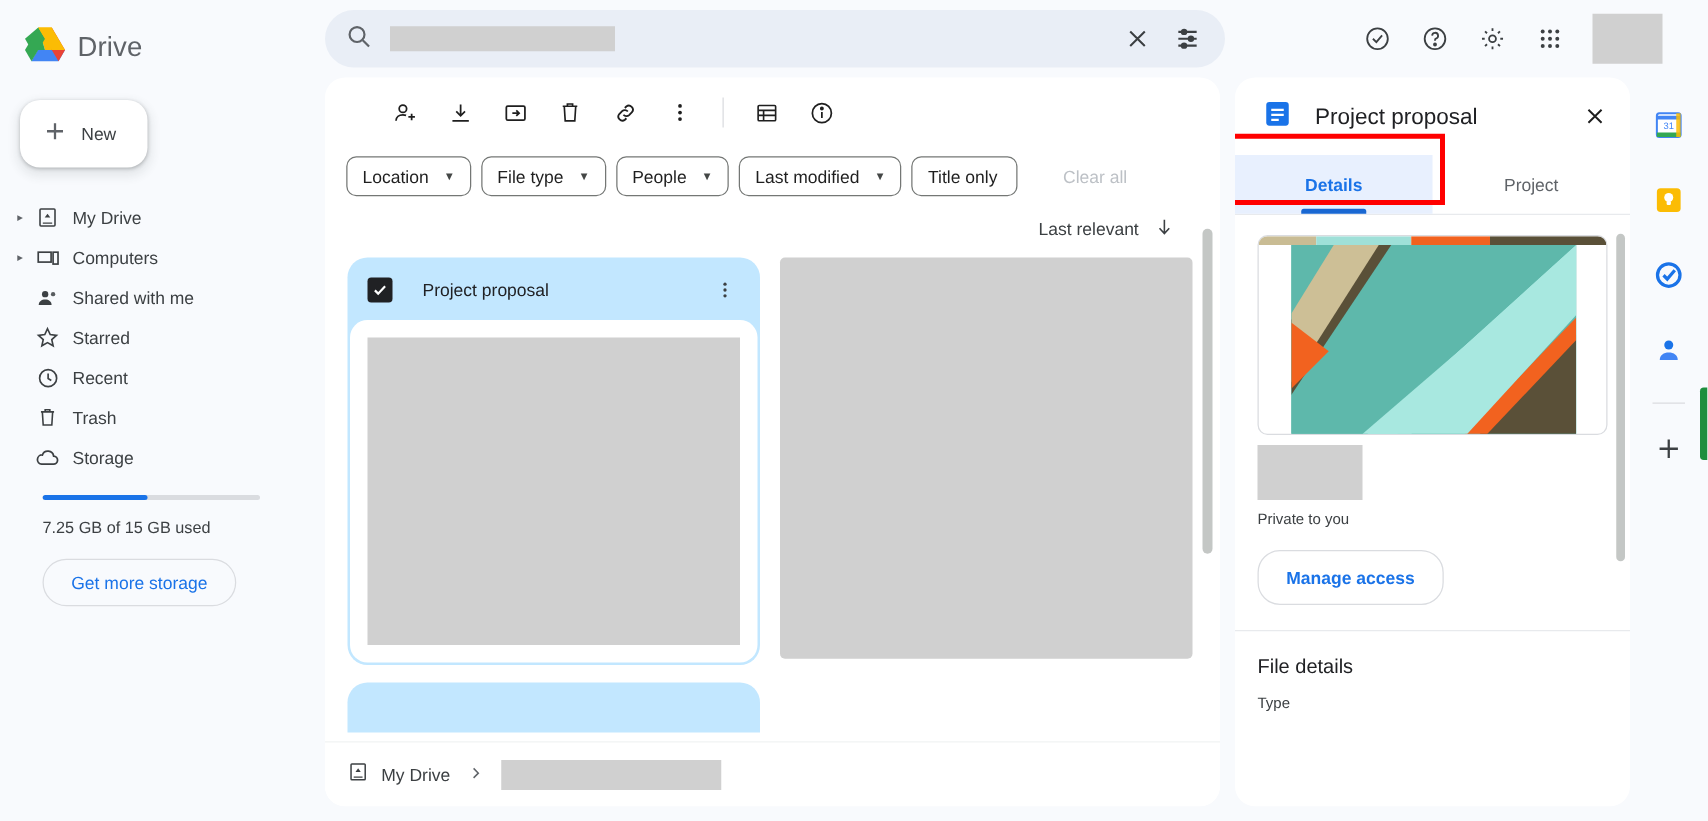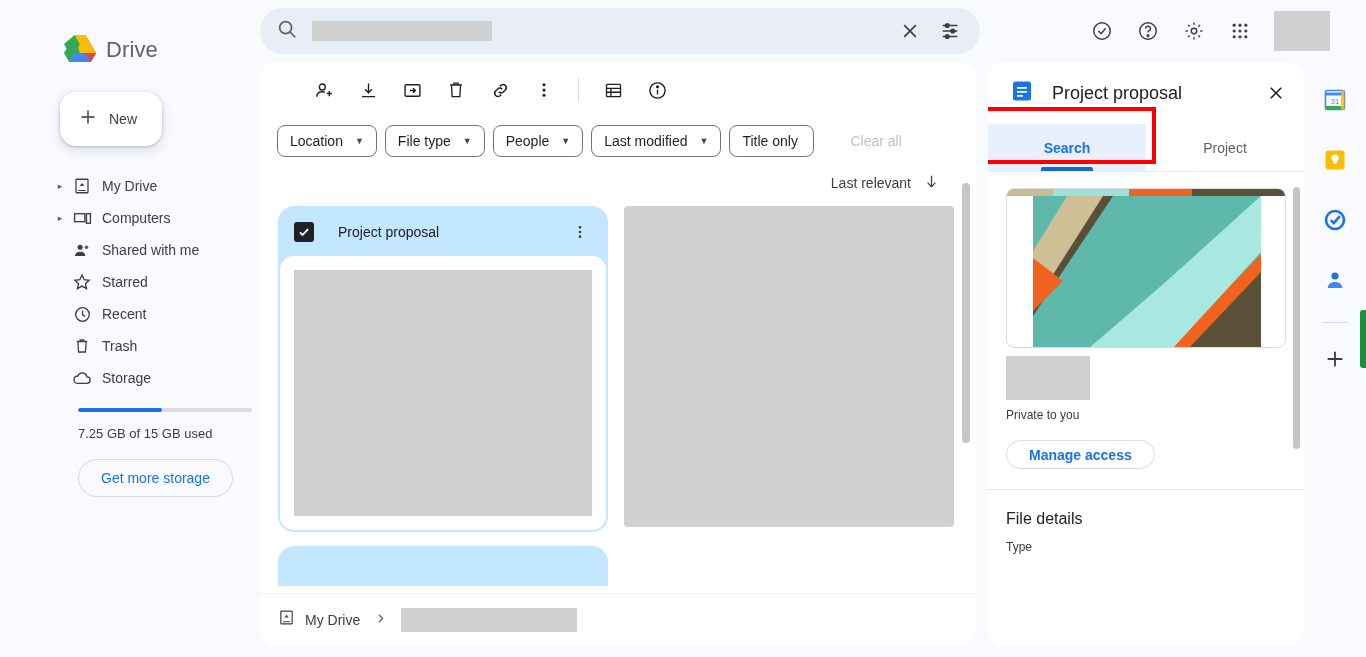--- a/index.html
+++ b/index.html
@@ -5,21 +5,21 @@
   * { box-sizing: border-box; margin: 0; padding: 0; }
   html, body {
     width: 1366px; height: 657px;
     font-family: "Liberation Sans", sans-serif;
     background: #f8fafd;
     overflow: hidden;
   }
   .app { position: relative; width: 1366px; height: 657px; }
 
   
-  .leftbar { position: absolute; left: 0; top: 12px; width: 256px; height: 485px; background: #f8fafd; padding-left: 44px; }
+  .leftbar { position: absolute; left: 0; top: 0; width: 256px; height: 485px; background: #f8fafd; }
   .brand { display: flex; align-items: center; gap: 10px; padding: 14px 0 0 20px; height: 62px; }
   .brand-text { font-size: 22px; color: #5f6368; letter-spacing: .1px; }
   .newbtn {
     margin: 18px 0 0 16px; width: 102px; height: 54px;
     background: #fff; border-radius: 16px;
     box-shadow: 0 1px 3px rgba(60,64,67,.3), 0 4px 8px 3px rgba(60,64,67,.09);
     display: flex; align-items: center; gap: 10px; padding-left: 17px; cursor: pointer;
   }
   .newbtn-label { font-size: 14px; color: #3c4043; }
   .navlist { margin-top: 24px; }
@@ -115,21 +115,21 @@
   .redbox { position: absolute; left: -6px; top: -17px; width: 174px; height: 57px; border: 4px solid #ff0000; pointer-events: none; z-index: 9; }
 
   .d-body { padding: 16px 18px 0 18px; }
   .preview { border: 1px solid #dadce0; border-radius: 8px; overflow: hidden; height: 160px; position: relative; background:#fff; }
   .prev-strip { display: flex; height: 7px; }
   .prev-art { position: absolute; left: 26px; top: 7px; width: 228px; height: 152px; overflow: hidden; background: #5eb8ab; }
   .d-section-title { font-size: 16px; color: #202124; margin: 24px 0 0 0; }
   .access-redact { width: 84px; height: 44px; background: #d0d0d0; margin-top: 8px; }
   .access-text { font-size: 12px; color: #3c4043; margin-top: 8px; }
   .manage {
-    margin-top: 18px; height: 29px; padding: 0 22px; display: inline-flex; align-items: center;
+    margin-top: 18px; height: 44px; padding: 0 22px; display: inline-flex; align-items: center;
     border: 1px solid #dadce0; border-radius: 18px; background: #fff; cursor: pointer;
   }
   .manage span { font-size: 14px; color: #1a73e8; font-weight: bold; }
   .d-divider { height: 1px; background: #e8eaed; margin: 20px -18px 0 -18px; }
   .fd-title { font-size: 16px; color: #202124; margin-top: 20px; }
   .fd-key { font-size: 12px; color: #3c4043; margin-top: 12px; }
   .dscroll { position: absolute; right: 4px; top: 125px; width: 7px; height: 262px; background: #c4c7c5; border-radius: 4px; cursor: pointer; }
 
   
   .rail { position: absolute; right: 0; top: 62px; width: 62px; height: 595px; background: #f8fafd; display: flex; flex-direction: column; align-items: center; padding-top: 18px; }
@@ -461,21 +461,21 @@
       <div class="d-title">Project proposal</div>
       <div class="d-close">
         <svg width="18" height="18" viewBox="0 0 24 24" stroke="#1f1f1f" stroke-width="2.1">
             <path d="M5 5l14 14M19 5L5 19"></path>
           </svg>
       </div>
     </div>
 
     <div class="d-tabs">
       <div class="d-tab active">
-        <span>Search</span>
+        <span>Details</span>
         <div class="redbox" style="border-color: rgb(255, 0, 0);"></div>
       </div>
       <div class="d-tab">
         <span>Project</span>
       </div>
     </div>
 
     <div class="d-body">
       <div class="preview">
         <div class="prev-strip">

